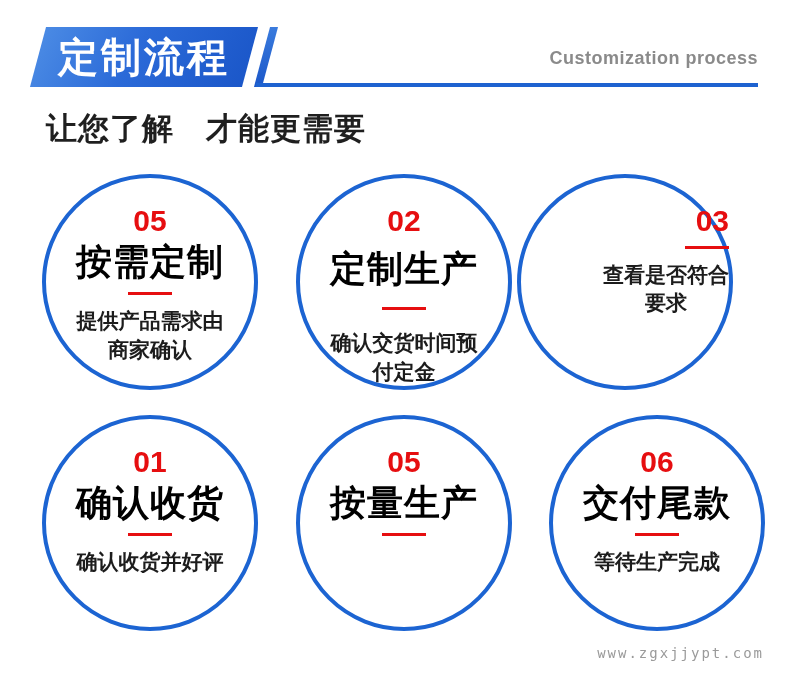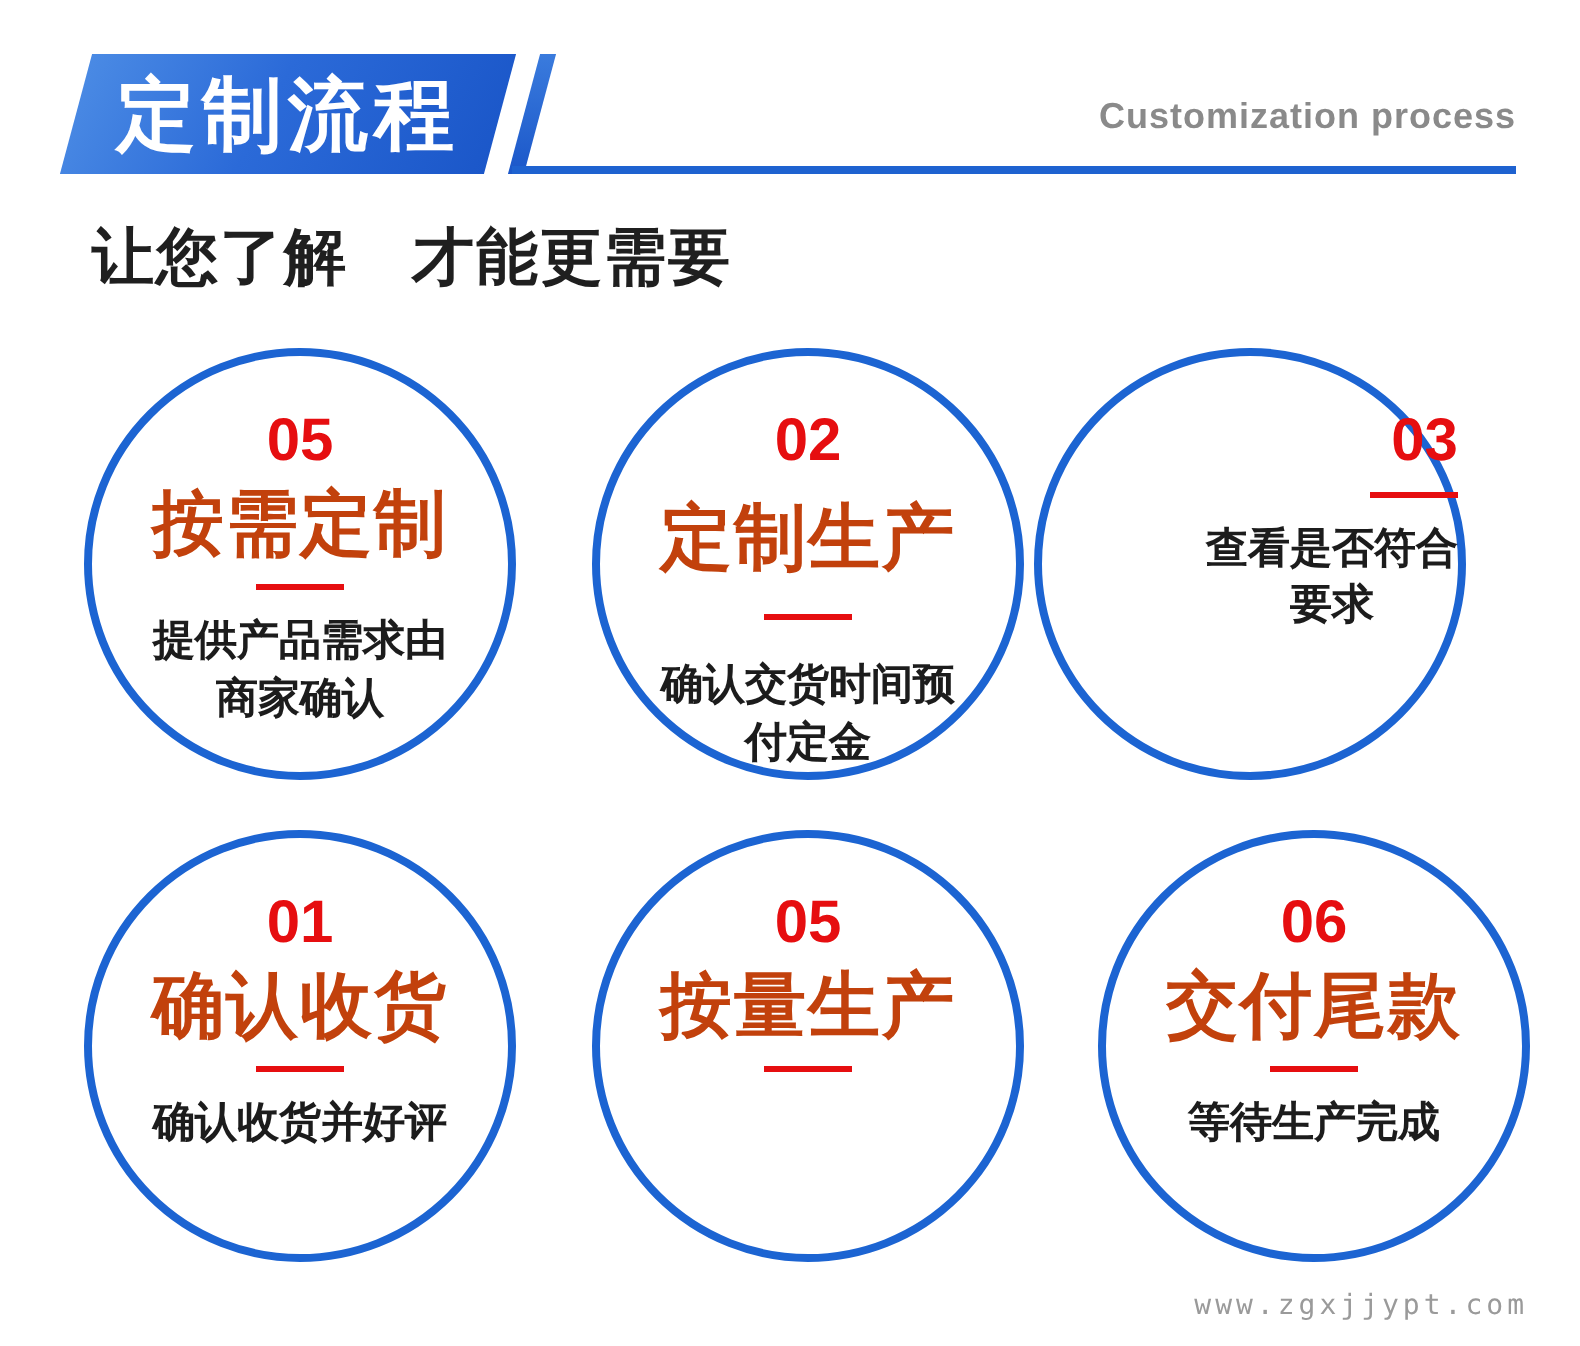--- a/index.html
+++ b/index.html
@@ -103,21 +103,21 @@
   .pos-r2c2 { left: 296px; top: 415px; }
   .pos-r2c3 { left: 549px; top: 415px; }
 
   .step-number {
     color: #e60e10;
     font-size: 30px;
     font-weight: 700;
     line-height: 1.15;
   }
   .step-title {
-    color: #c2410c;
+    color: #000000;
     font-size: 36px;
     font-weight: 700;
     letter-spacing: 1px;
     line-height: 1.3;
     white-space: nowrap;
   }
   .step-divider {
     width: 44px;
     height: 3px;
     background: #e60e10;

